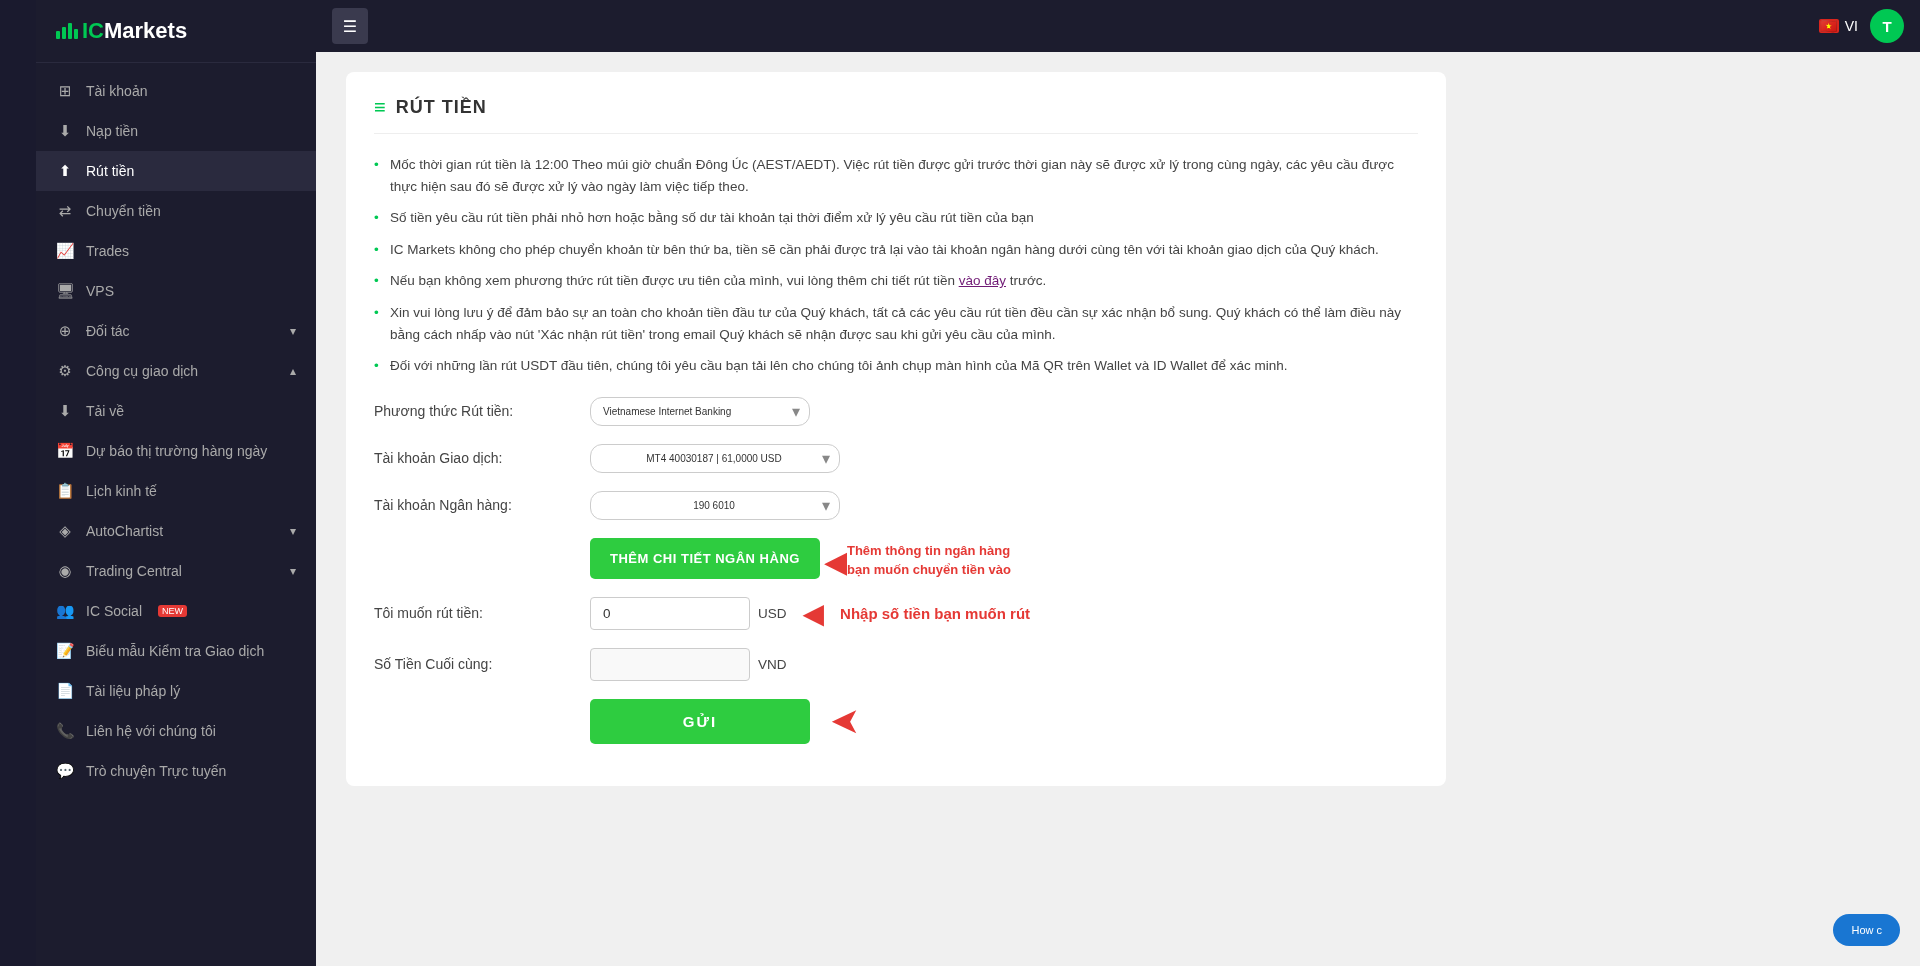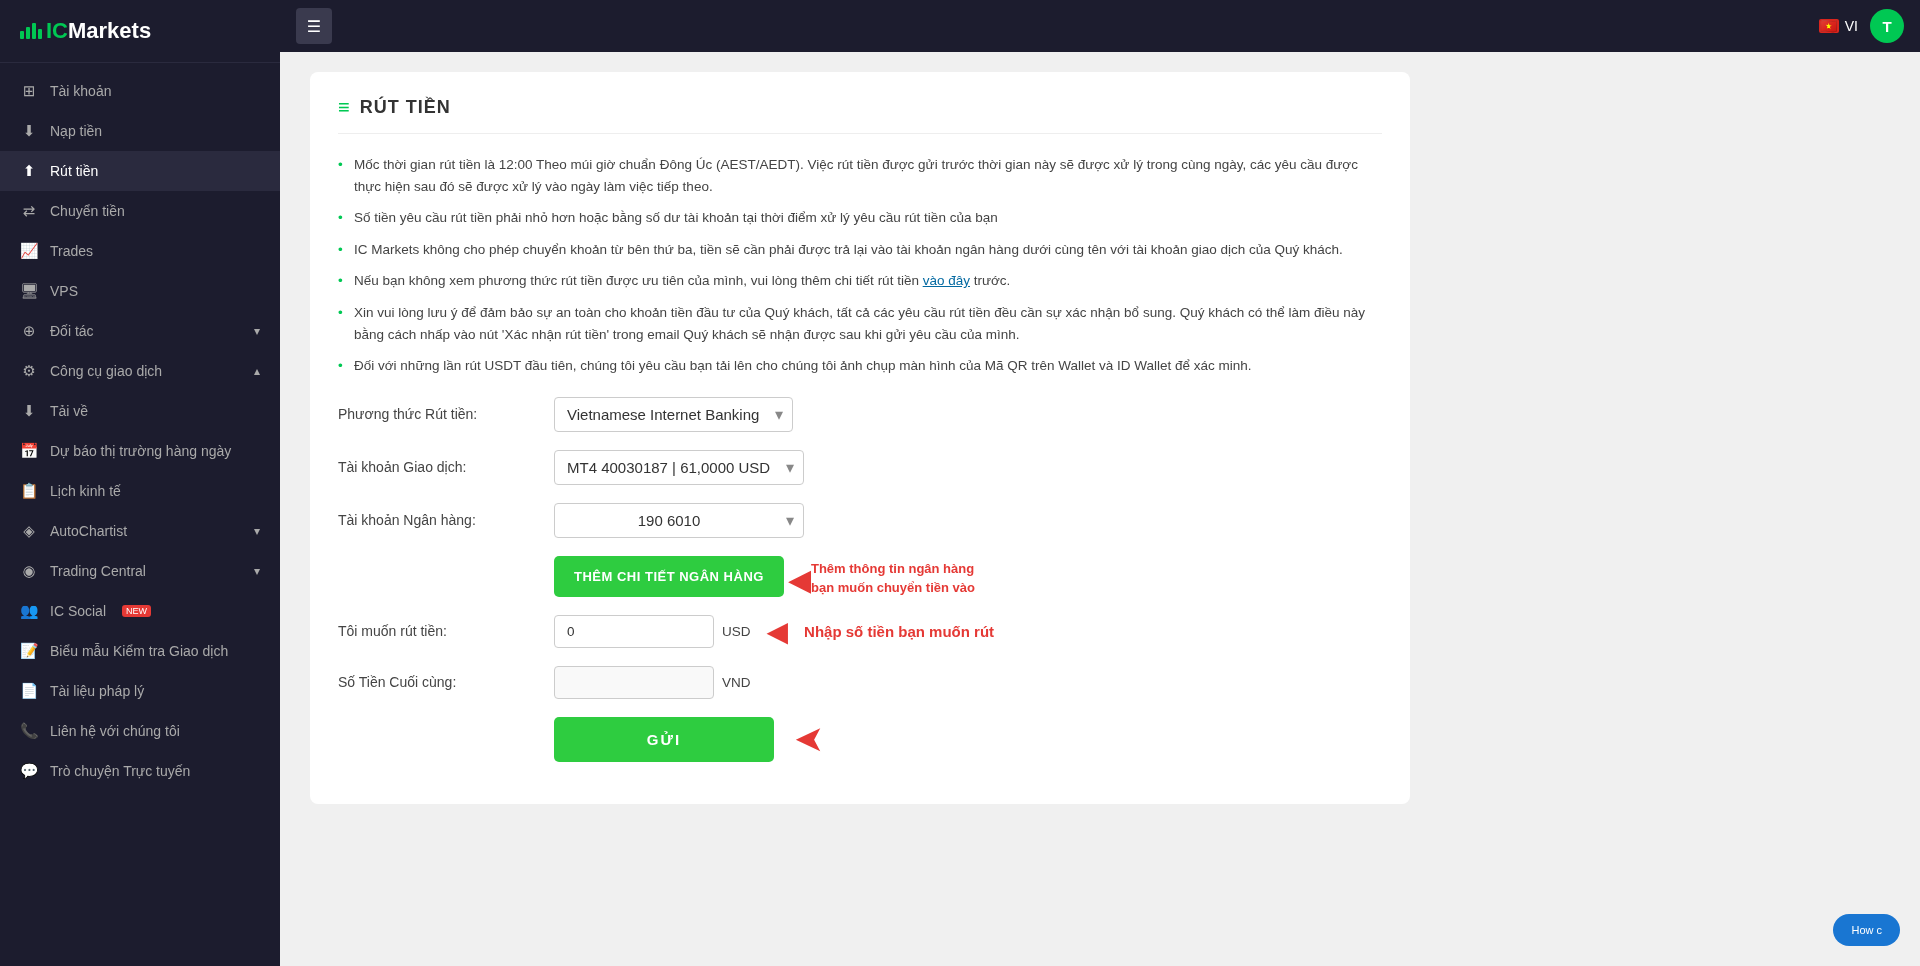--- a/index.html
+++ b/index.html
@@ -8,20 +8,21 @@
     
     .sidebar {
       width: 280px;
       min-width: 280px;
       background: #1c1c2e;
       color: #ccc;
       display: flex;
       flex-direction: column;
       height: 966px;
       overflow-y: auto;
+      margin-left: 36px;
     }
     .sidebar-logo {
       padding: 18px 20px;
       display: flex;
       align-items: center;
       border-bottom: 1px solid #2a2a3e;
     }
     .logo-text {
       font-size: 22px;
       font-weight: bold;
@@ -176,21 +177,21 @@
       color: #444;
       line-height: 1.6;
     }
     .notice-list li::before {
       content: '•';
       color: #00c853;
       position: absolute;
       left: 0;
       top: 0;
     }
-    .notice-list a { color: #0369a1; text-decoration: underline; }
+    .notice-list a { color: #701a75; text-decoration: underline; }
 
     .form-section { margin-top: 10px; }
     .form-row {
       display: flex;
       align-items: center;
       margin-bottom: 18px;
       gap: 16px;
     }
     .form-label {
       width: 200px;
@@ -199,23 +200,23 @@
       color: #444;
     }
     .form-control {
       position: relative;
       display: inline-flex;
       align-items: center;
     }
     .select-box {
       appearance: none;
       border: 1px solid #ccc;
-      border-radius: 4px;
-      padding: 8px 32px 8px 12px;
-      font-size: 15px;
+      border-radius: 12px;
+      padding: 8px 14px 8px 12px;
+      font-size: 10px;
       background: #fff;
       cursor: pointer;
       min-width: 220px;
       color: #333;
     }
     .select-arrow {
       position: absolute;
       right: 10px;
       top: 50%;
       transform: translateY(-50%);
@@ -428,21 +429,21 @@
             <select class="select-box">
               <option>Vietnamese Internet Banking</option>
             </select>
             <span class="select-arrow">▾</span>
           </div>
         </div>
 
         <div class="form-row">
           <label class="form-label">Tài khoản Giao dịch:</label>
           <div class="form-control">
-            <select class="select-box" style="min-width:250px;">
+            <select class="select-box" style="min-width:250px;text-align:center;">
               <option>MT4 40030187 | 61,0000 USD</option>
             </select>
             <span class="select-arrow">▾</span>
           </div>
         </div>
 
         <div class="form-row">
           <label class="form-label">Tài khoản Ngân hàng:</label>
           <div class="form-control">
             <select class="select-box" style="min-width:250px;text-align:center;">

